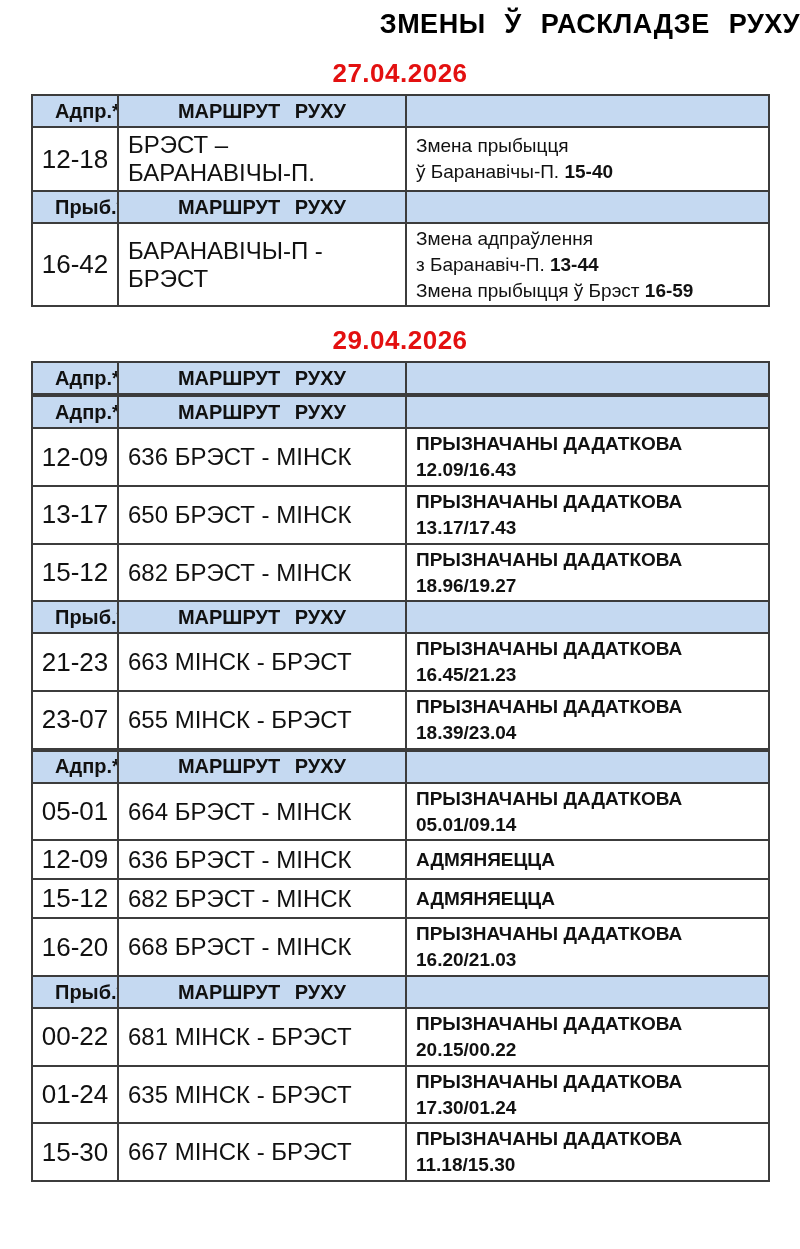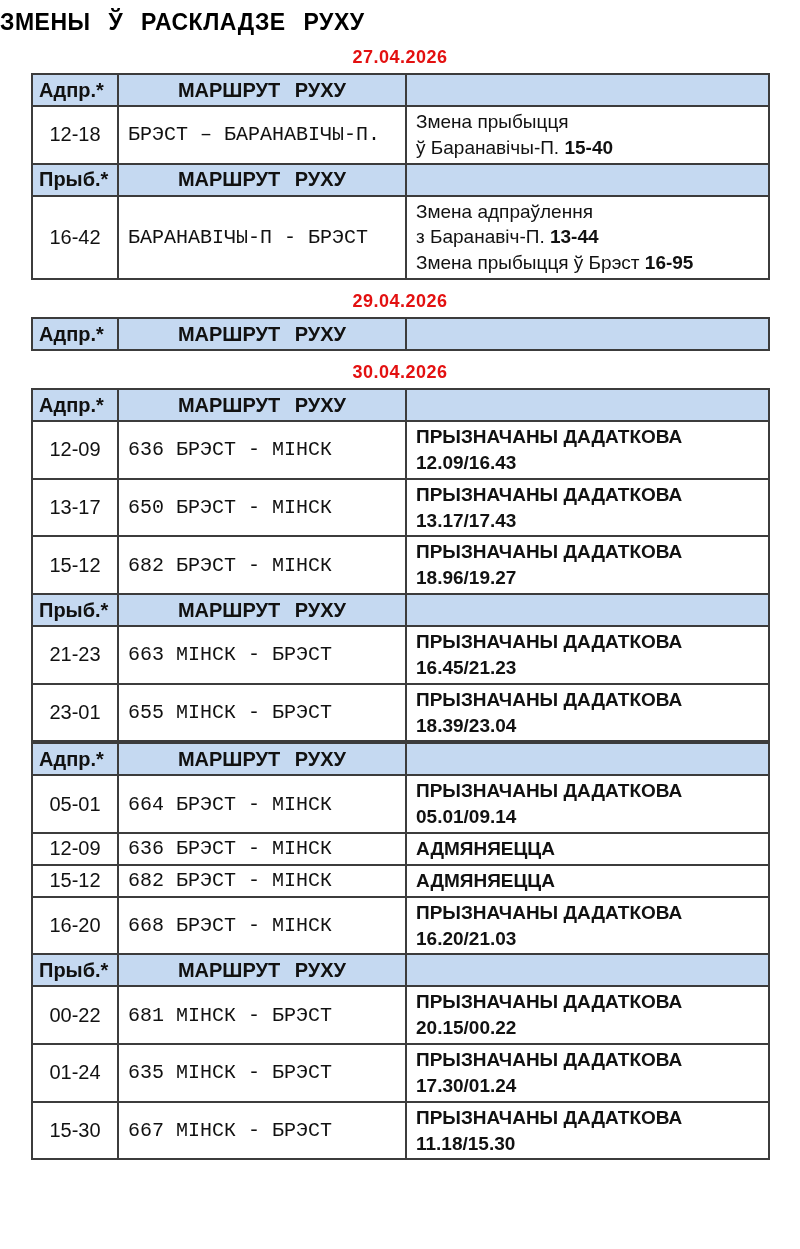--- a/index.html
+++ b/index.html
@@ -15,34 +15,34 @@
   }
   body {
     width: 800px;
     height: 1249px;
     overflow: hidden;
     font-family: "Liberation Sans", sans-serif;
     color: var(--text);
   }
   .page { width: 800px; }
   .title {
-    font-size: 23px;
+    font-size: 27px;
     font-weight: bold;
-    text-align: left;
+    text-align: right;
     letter-spacing: 0.5px;
     word-spacing: 11px;
     margin: 9px 0 2px 0;
     color: #000;
   }
   .date {
     color: var(--date-red);
-    font-size: 18px;
+    font-size: 26px;
     font-weight: bold;
     text-align: center;
-    margin: 11px 0 5px 0;
+    margin: 18px 0 5px 0;
     letter-spacing: 0.5px;
   }
   table.sched {
     border-collapse: collapse;
     table-layout: fixed;
     width: 737px;
     margin-left: 31px;
   }
   col.c1 { width: 86px; }
   col.c2 { width: 288px; }
@@ -52,31 +52,30 @@
     vertical-align: middle;
     overflow: hidden;
   }
   tr.hdr td {
     background: var(--header-bg);
     font-weight: bold;
     font-size: 20px;
     height: 28px;
     padding: 1px 4px;
   }
-  tr.hdr td.h1 { text-align: left; padding-left: 6px; }
+  tr.hdr td.h1 { text-align: left; padding-left: 22px; }
   tr.hdr td.h2 { text-align: center; word-spacing: 9px; }
   td.time {
     text-align: center;
-    font-size: 20px;
+    font-size: 26px;
     padding: 3px 2px;
   }
   td.route {
-    font-size: 20px;
+    font-size: 24px;
     padding: 3px 16px 3px 9px;
-    font-family: Liberation Mono, monospace;
   }
   td.note {
     font-size: 19px;
     padding: 2px 6px 2px 9px;
     line-height: 1.36;
     margin-left: 17px;
   }
   .note-line { white-space: nowrap; }
   .b { font-weight: bold; }
 </style>
@@ -111,41 +110,40 @@
             <td class="h1">Прыб.*</td>
             <td class="h2">МАРШРУТ РУХУ</td>
             <td></td>
           </tr>
           <tr>
             <td class="time">16-42</td>
             <td class="route">БАРАНАВІЧЫ-П - БРЭСТ</td>
             <td class="note">
               <div class="note-line"><span>Змена адпраўлення</span></div>
               <div class="note-line"><span>з Баранавіч-П. </span><span class="b">13-44</span></div>
-              <div class="note-line"><span>Змена прыбыцця ў Брэст </span><span class="b">16-95</span></div>
+              <div class="note-line"><span>Змена прыбыцця ў Брэст </span><span class="b">16-59</span></div>
             </td>
           </tr>
         </tbody>
       </table>
       <h2 class="date">29.04.2026</h2>
       <table class="sched">
         <colgroup>
           <col class="c1">
           <col class="c2">
           <col class="c3">
         </colgroup>
         <tbody>
           <tr class="hdr">
             <td class="h1">Адпр.*</td>
             <td class="h2">МАРШРУТ РУХУ</td>
             <td></td>
           </tr>
         </tbody>
       </table>
-      <h2 class="date">30.04.2026</h2>
       <table class="sched">
         <colgroup>
           <col class="c1">
           <col class="c2">
           <col class="c3">
         </colgroup>
         <tbody>
           <tr class="hdr">
             <td class="h1">Адпр.*</td>
             <td class="h2">МАРШРУТ РУХУ</td>
@@ -182,21 +180,21 @@
           </tr>
           <tr>
             <td class="time">21-23</td>
             <td class="route">663 МІНСК - БРЭСТ</td>
             <td class="note">
               <div class="note-line"><span class="b">ПРЫЗНАЧАНЫ ДАДАТКОВА</span></div>
               <div class="note-line"><span class="b">16.45/21.23</span></div>
             </td>
           </tr>
           <tr>
-            <td class="time">23-01</td>
+            <td class="time">23-07</td>
             <td class="route">655 МІНСК - БРЭСТ</td>
             <td class="note">
               <div class="note-line"><span class="b">ПРЫЗНАЧАНЫ ДАДАТКОВА</span></div>
               <div class="note-line"><span class="b">18.39/23.04</span></div>
             </td>
           </tr>
         </tbody>
       </table>
       <table class="sched">
         <colgroup>

